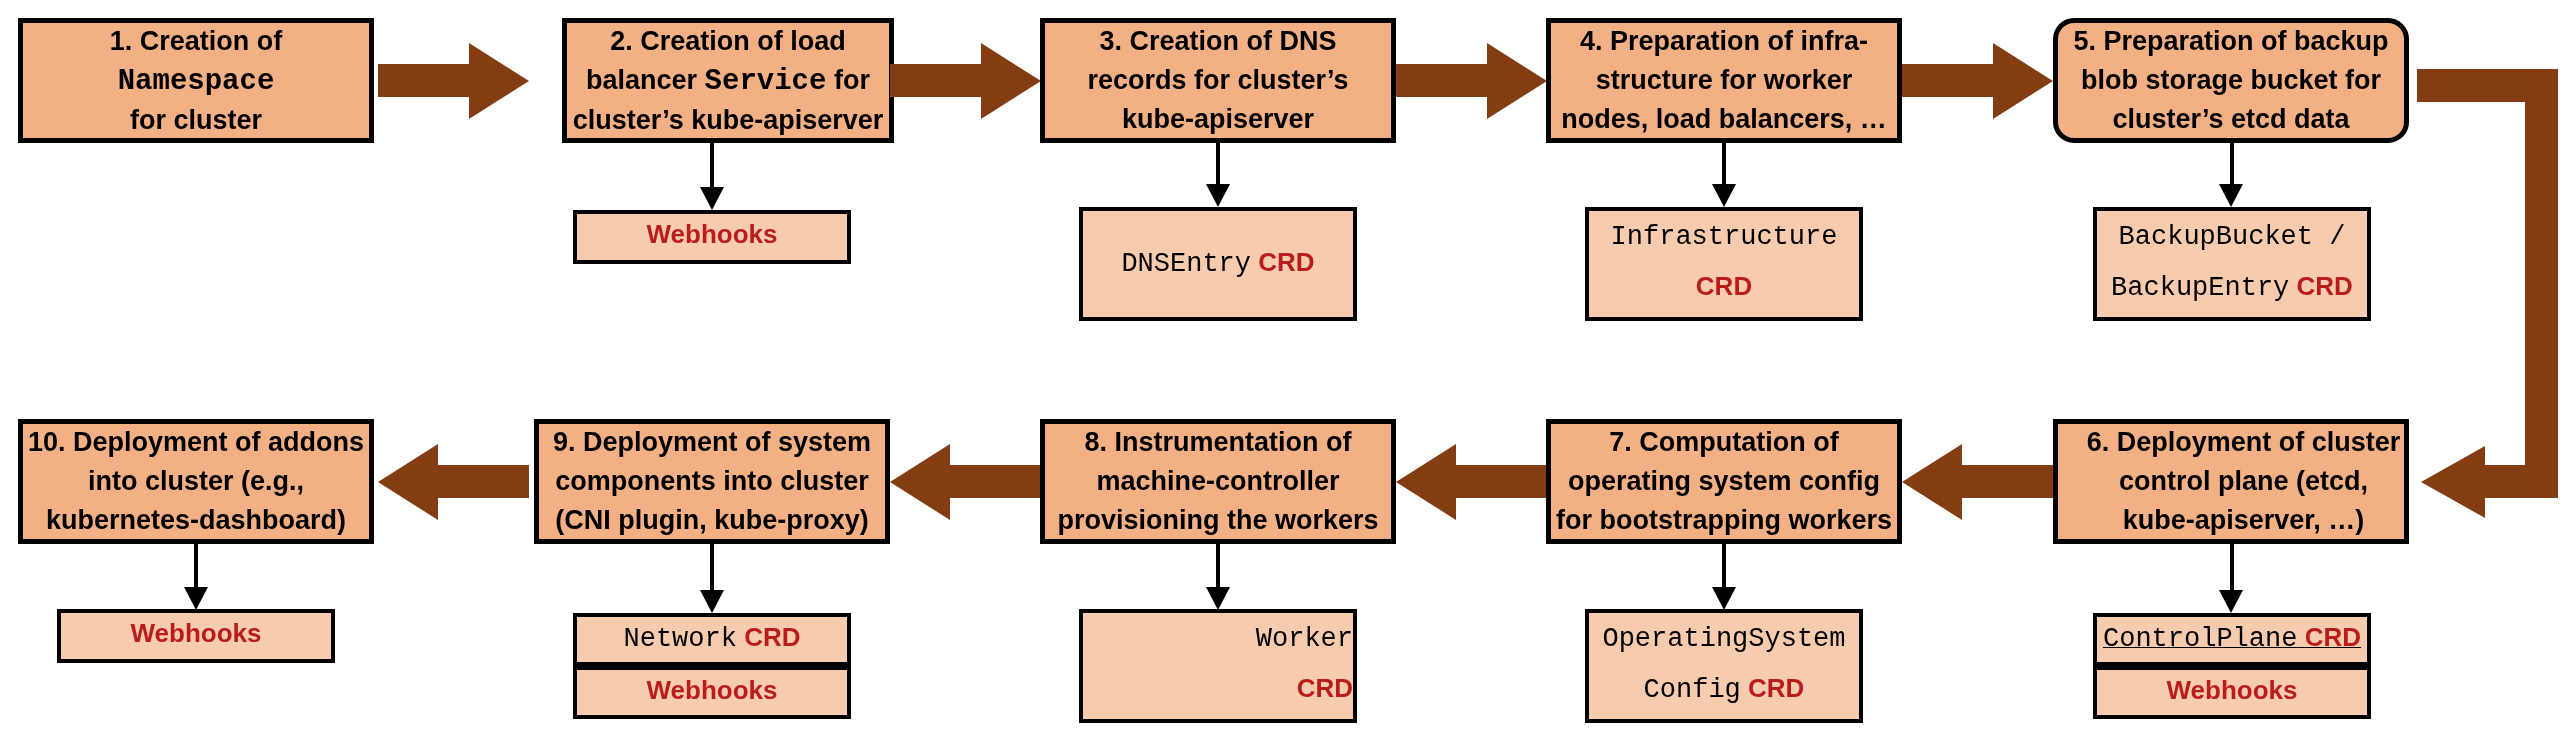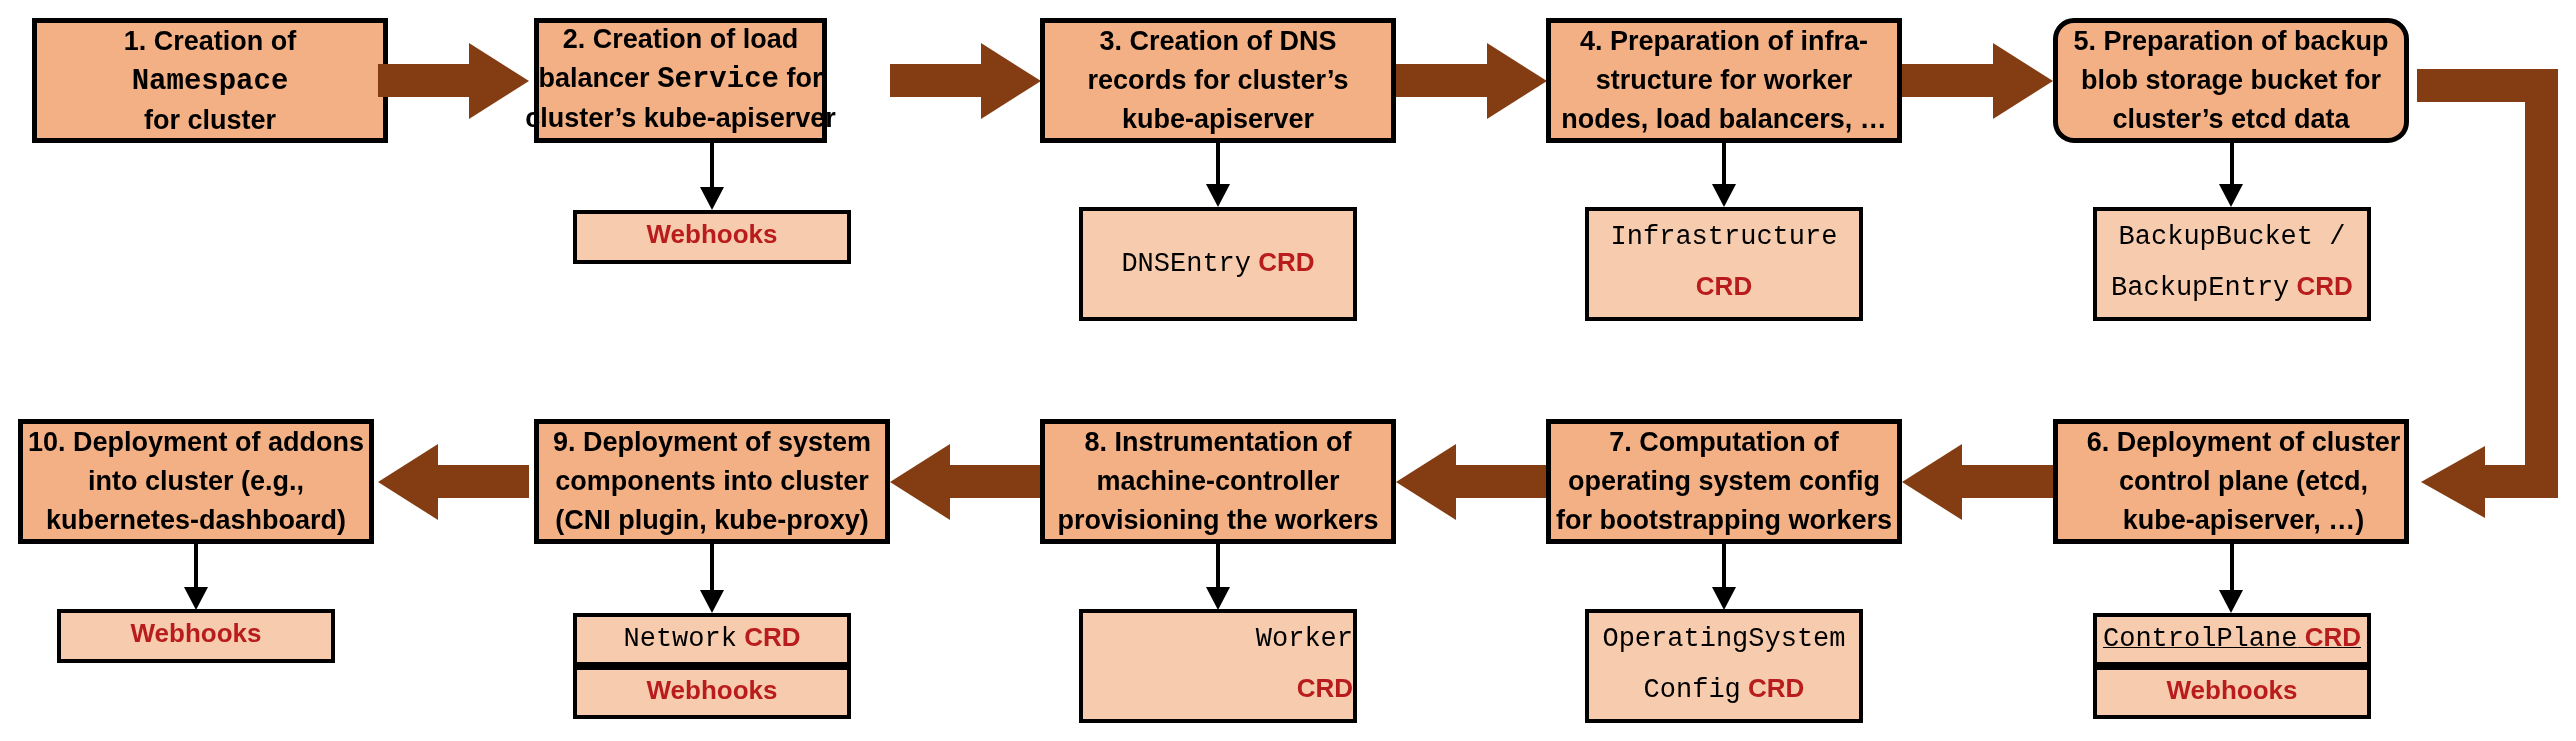--- a/index.html
+++ b/index.html
@@ -89,30 +89,30 @@
 <body>
 
 <div class="stage">
 
   <div>
     <div class="loop-part loop-top"></div>
     <div class="loop-part loop-side"></div>
     <div class="loop-part loop-bottom"></div>
     <div class="loop-head"></div>
   </div>
-<div class="step-box" style="left: 32px; top: 18px; width: 356px; height: 125px;">
+<div class="step-box" style="left: 18px; top: 18px; width: 356px; height: 125px;">
       <div class="line"><span class="sans">1. Creation of</span></div>
       <div class="line"><span class="mono">Namespace</span></div>
       <div class="line"><span class="sans">for cluster</span></div>
     </div>
     <div class="harrow r" style="left: 378px; top: 43px;">
       <div class="shaft"></div>
       <div class="head"></div>
     </div>
-    <div class="step-box" style="left: 534px; top: 18px; width: 293px; height: 125px; justify-content: flex-end;">
+    <div class="step-box" style="left: 562px; top: 18px; width: 332px; height: 125px;">
       <div class="line"><span class="sans">2. Creation of load</span></div>
       <div class="line"><span class="sans">balancer </span><span class="mono">Service</span><span class="sans"> for</span></div>
       <div class="line"><span class="sans">cluster’s kube-apiserver</span></div>
     </div>
     <div class="vline" style="left: 710px; top: 143px; height: 47px;"></div>
     <div class="vhead" style="left: 700px; top: 187px;"></div>
     <div class="artifact-box short" style="left: 573px; top: 210px; width: 278px; height: 54px;">
       <div class="aline"><span class="asans">Webhooks</span></div>
     </div>
     <div class="harrow r" style="left: 890px; top: 43px;">

